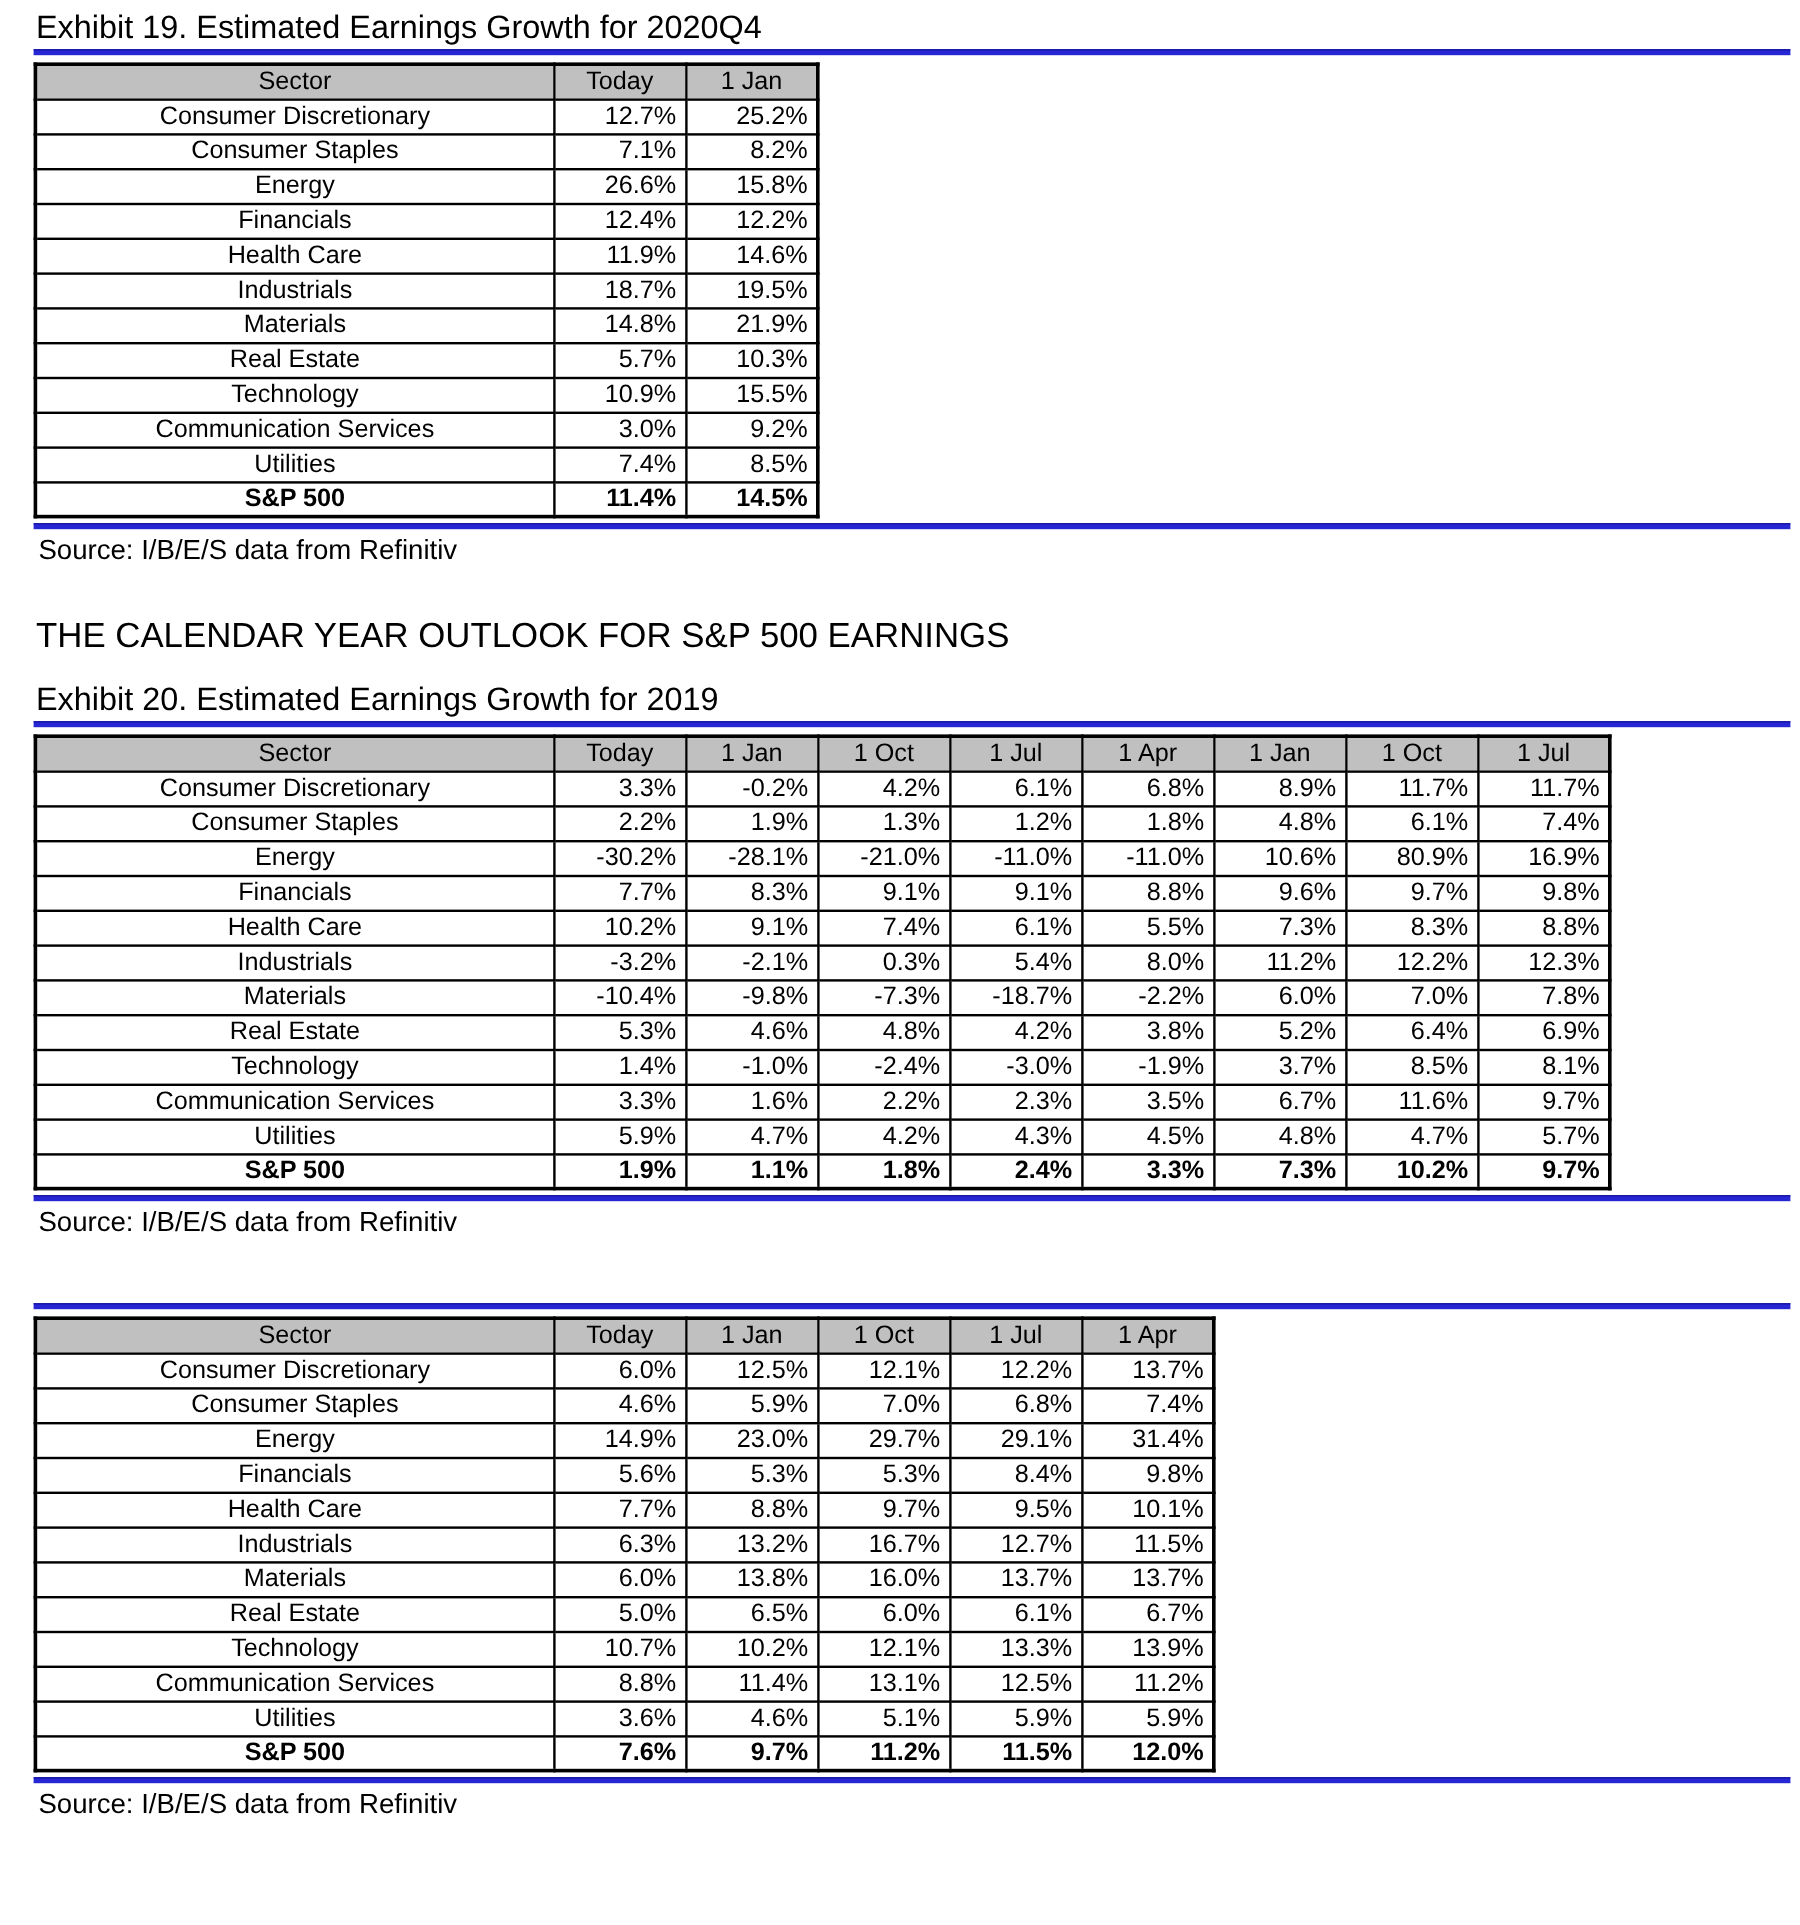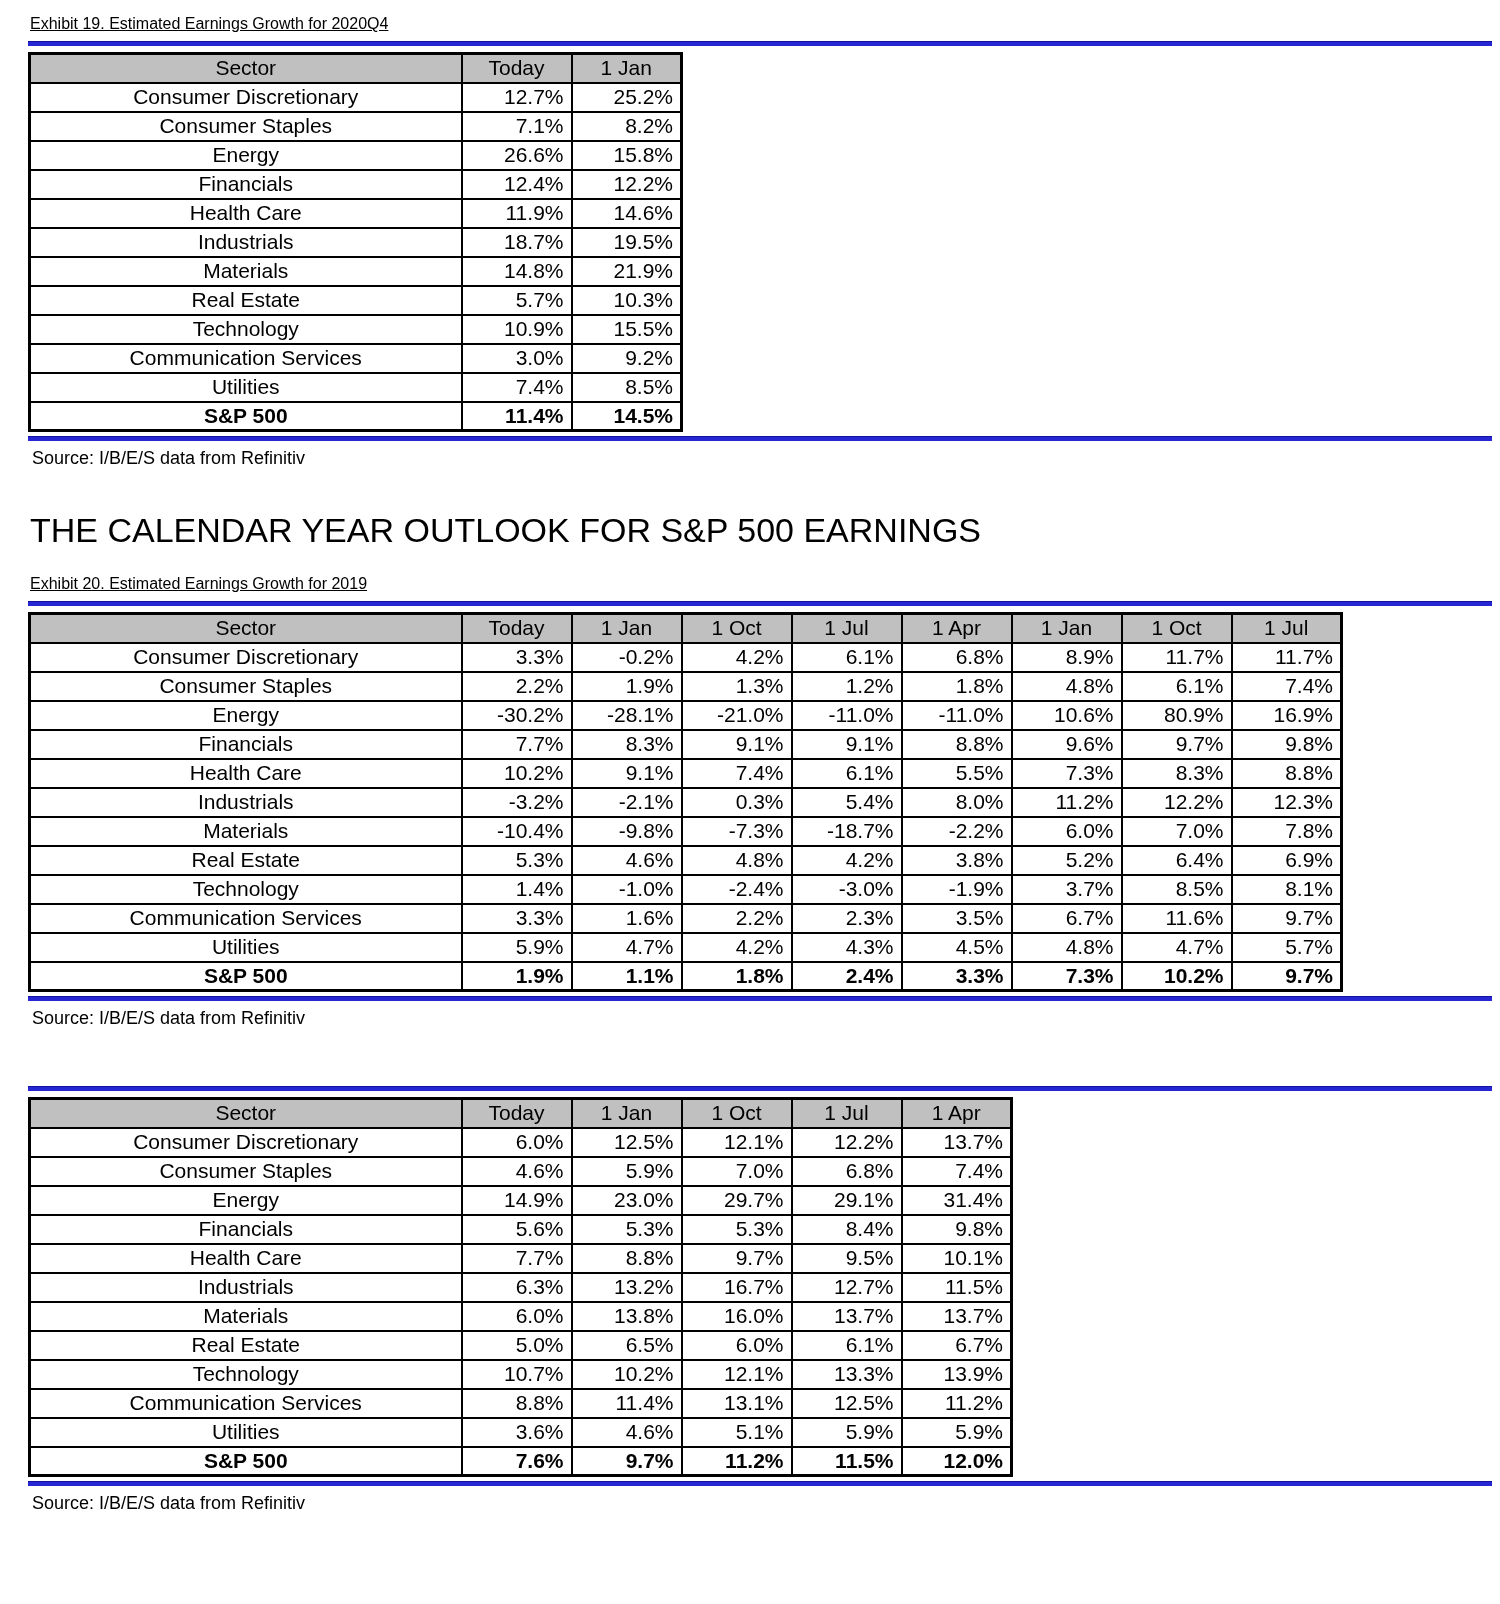--- a/index.html
+++ b/index.html
@@ -5,21 +5,21 @@
   html,body{margin:0;padding:0;background:#ffffff;}
   body{
     width:1500px;height:1604px;
     font-family:"Liberation Sans", sans-serif;
     color:#000;
     overflow:hidden;
   }
   .page{padding:10px 4px 0 28px;}
 
   .exhibit-title{
-    font-size:16px;line-height:27px;margin:0 0 4px 2px;font-weight:400;text-decoration:underline;
+    font-size:27px;line-height:27px;margin:0 0 4px 2px;font-weight:400;
   }
   .blue-rule{
     height:5px;width:1464px;
     background:var(--accent,#2626d2);
     border-top:1px solid #12129e;
     box-sizing:border-box;
   }
   .rule-under-table{margin-top:4px;}
 
   table.data-table{
@@ -40,25 +40,25 @@
   table.data-table th{
     background:var(--hdr,#c0c0c0);
     font-weight:400;
     text-align:center;
   }
   td.sector{text-align:center;}
   td.num{text-align:right;}
   tr.total-row td{font-weight:bold;}
 
   .source-note{
-    font-size:18px;line-height:24px;margin:5px 0 0 4px;
+    font-size:23px;line-height:24px;margin:5px 0 0 4px;
   }
 
   .section-heading{
-    font-size:34px;font-weight:400;line-height:36px;
+    font-size:29px;font-weight:400;line-height:36px;
     margin:42px 0 22px 2px;
     letter-spacing:0px;
   }
   .exhibit-block{margin:0;}
   .exhibit-20{margin-top:0px;}
   .exhibit-21{margin-top:56px;}
 </style>
 </head>
 <body>
 

